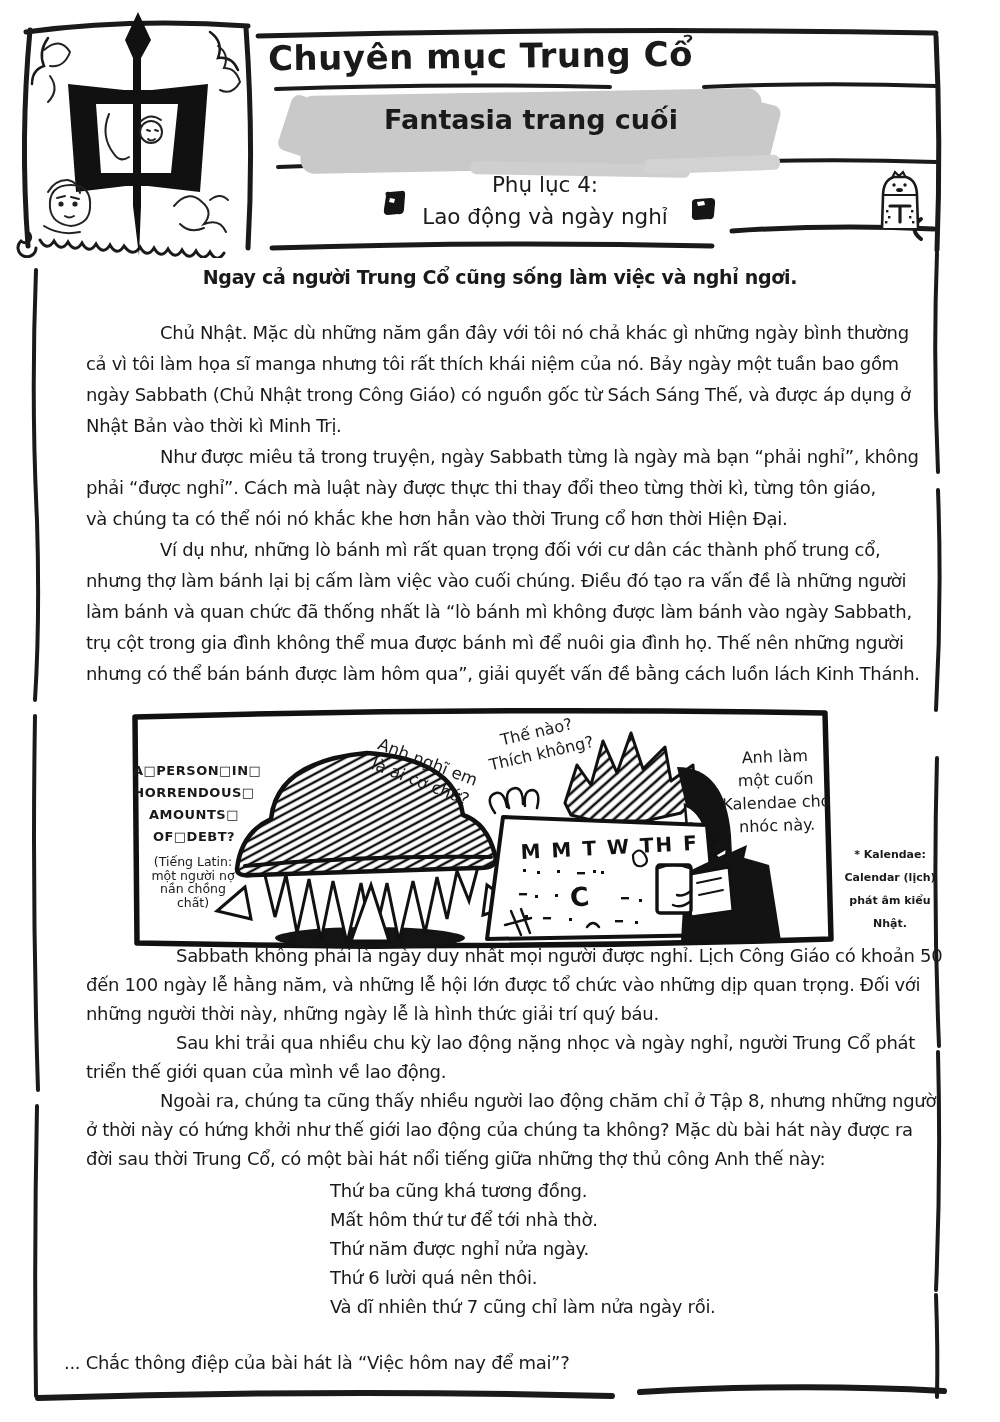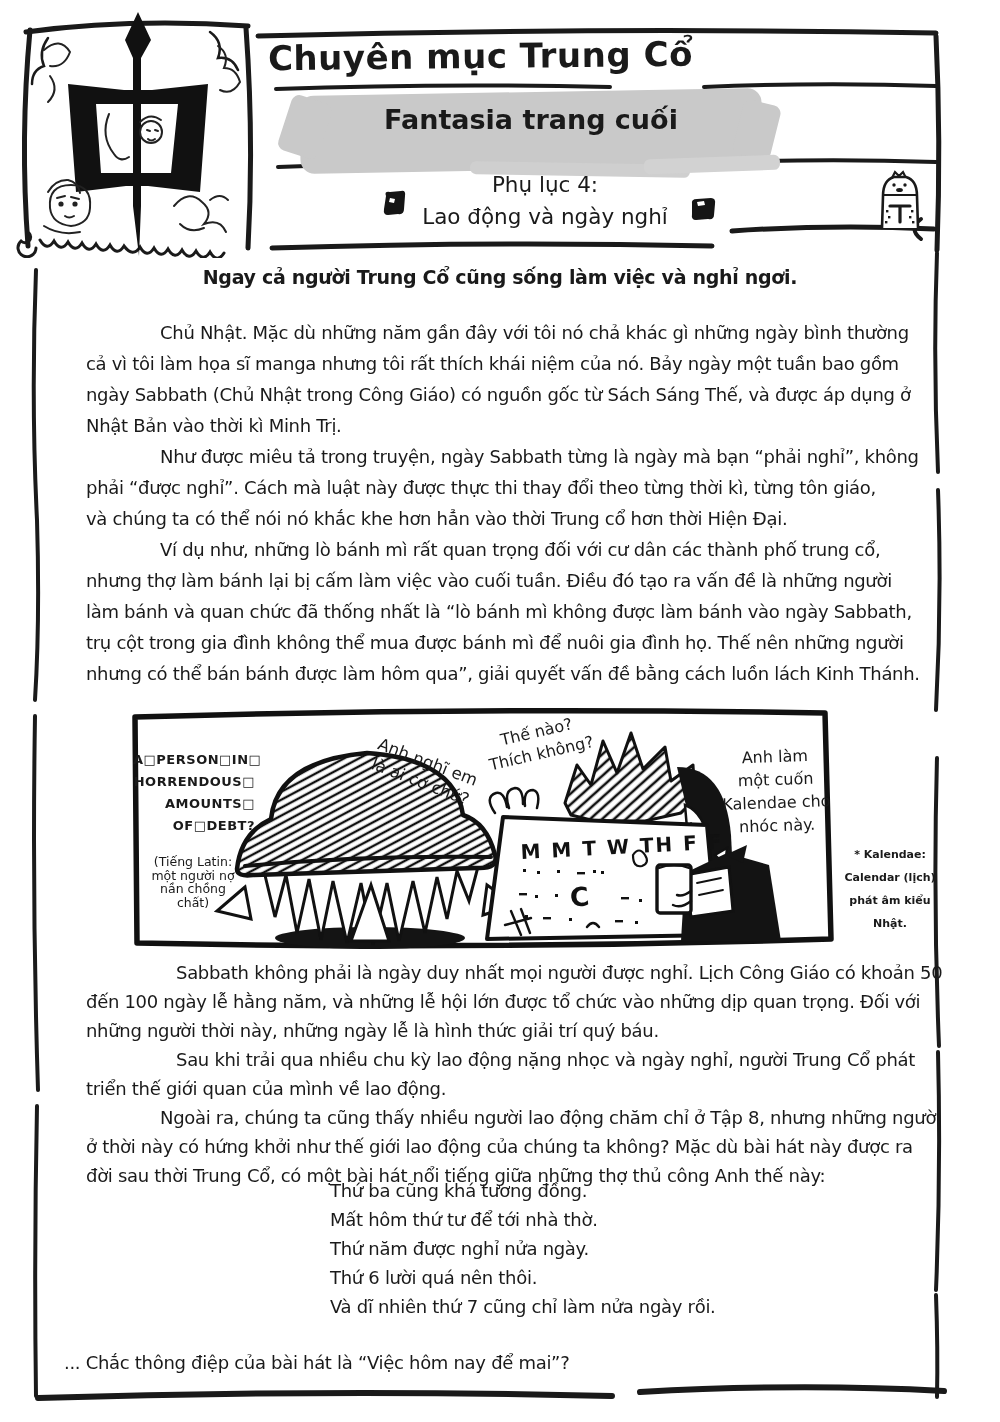--- a/index.html
+++ b/index.html
@@ -15,31 +15,31 @@
   .hl-b{left:738px;top:102px;width:38px;height:56px;border-radius:8px;transform:rotate(14deg);}
   .hl-c{left:470px;top:163px;width:220px;height:13px;background:#cfcfcf;border-radius:6px;transform:rotate(1deg);}
   .hl-d{left:644px;top:157px;width:136px;height:15px;background:#d2d2d2;border-radius:6px;transform:rotate(-2deg);}
   .subtitle{left:300px;top:104px;width:462px;text-align:center;font-size:27px;font-weight:bold;white-space:nowrap;}
   .appx1{left:360px;top:172px;width:370px;text-align:center;font-size:21.5px;white-space:nowrap;}
   .appx2{left:360px;top:204px;width:370px;text-align:center;font-size:21.5px;white-space:nowrap;}
   
   .heading{left:60px;top:266px;width:880px;text-align:center;font-size:19px;font-weight:bold;letter-spacing:-0.3px;white-space:nowrap;}
   .bodyblock{left:86px;top:317px;width:860px;}
   .bodyblock .bl{font-size:18px;line-height:31px;letter-spacing:-0.3px;white-space:nowrap;}
-  .bodyblock2{left:86px;top:941px;width:860px;margin-top:17px;}
+  .bodyblock2{left:86px;top:941px;width:860px;}
   .bodyblock2 .bl{font-size:18px;line-height:29px;letter-spacing:-0.3px;white-space:nowrap;}
   .ind{padding-left:74px;}
   .ind2{padding-left:90px;}
   .songblock{left:330px;top:1176px;}
   .songblock .bl{font-size:18px;line-height:29px;letter-spacing:-0.3px;white-space:nowrap;}
   .closing{left:64px;top:1352px;font-size:18px;letter-spacing:-0.3px;white-space:nowrap;}
   
   .panel{left:125px;top:705px;width:820px;height:250px;}
   .panel .txt{position:absolute;}
-  .debt{left:8px;top:44px;width:122px;text-align:right;font-size:13px;font-weight:bold;line-height:22px;letter-spacing:0.5px;}
+  .debt{left:8px;top:55px;width:122px;text-align:center;font-size:13px;font-weight:bold;line-height:22px;letter-spacing:0.5px;}
   .latin{left:2px;top:150px;width:132px;text-align:center;font-size:12.5px;line-height:13.5px;}
   .sp1{left:224px;top:46px;width:150px;text-align:center;font-size:16.5px;line-height:21px;transform:rotate(21deg);}
   .sp2{left:352px;top:16px;width:124px;text-align:center;font-size:16px;line-height:22px;transform:rotate(-13deg);}
   .sp3{left:588px;top:40px;width:126px;text-align:center;font-size:16px;line-height:23px;transform:rotate(-2deg);}
   .kal{left:708px;top:138px;width:114px;text-align:center;font-size:11px;font-weight:bold;line-height:23px;}
 </style>
 </head>
 <body>
 
 <div class="page">
@@ -138,21 +138,21 @@
 
   <div class="abs bodyblock">
       <div class="bl ind">Chủ Nhật. Mặc dù những năm gần đây với tôi nó chả khác gì những ngày bình thường</div>
       <div class="bl">cả vì tôi làm họa sĩ manga nhưng tôi rất thích khái niệm của nó. Bảy ngày một tuần bao gồm</div>
       <div class="bl">ngày Sabbath (Chủ Nhật trong Công Giáo) có nguồn gốc từ Sách Sáng Thế, và được áp dụng ở</div>
       <div class="bl">Nhật Bản vào thời kì Minh Trị.</div>
       <div class="bl ind">Như được miêu tả trong truyện, ngày Sabbath từng là ngày mà bạn “phải nghỉ”, không</div>
       <div class="bl">phải “được nghỉ”. Cách mà luật này được thực thi thay đổi theo từng thời kì, từng tôn giáo,</div>
       <div class="bl">và chúng ta có thể nói nó khắc khe hơn hẳn vào thời Trung cổ hơn thời Hiện Đại.</div>
       <div class="bl ind">Ví dụ như, những lò bánh mì rất quan trọng đối với cư dân các thành phố trung cổ,</div>
-      <div class="bl">nhưng thợ làm bánh lại bị cấm làm việc vào cuối tuần. Điều đó tạo ra vấn đề là những người</div>
+      <div class="bl">nhưng thợ làm bánh lại bị cấm làm việc vào cuối chúng. Điều đó tạo ra vấn đề là những người</div>
       <div class="bl">làm bánh và quan chức đã thống nhất là “lò bánh mì không được làm bánh vào ngày Sabbath,</div>
       <div class="bl">trụ cột trong gia đình không thể mua được bánh mì để nuôi gia đình họ. Thế nên những người</div>
       <div class="bl">nhưng có thể bán bánh được làm hôm qua”, giải quyết vấn đề bằng cách luồn lách Kinh Thánh.</div>
     </div>
 
   <div class="abs panel">
     <svg width="820" height="250" viewBox="0 0 820 250">
       <defs>
         <pattern id="h1" width="7" height="7" patternUnits="userSpaceOnUse" patternTransform="rotate(62)">
           <rect width="7" height="7" fill="#ffffff"></rect>

